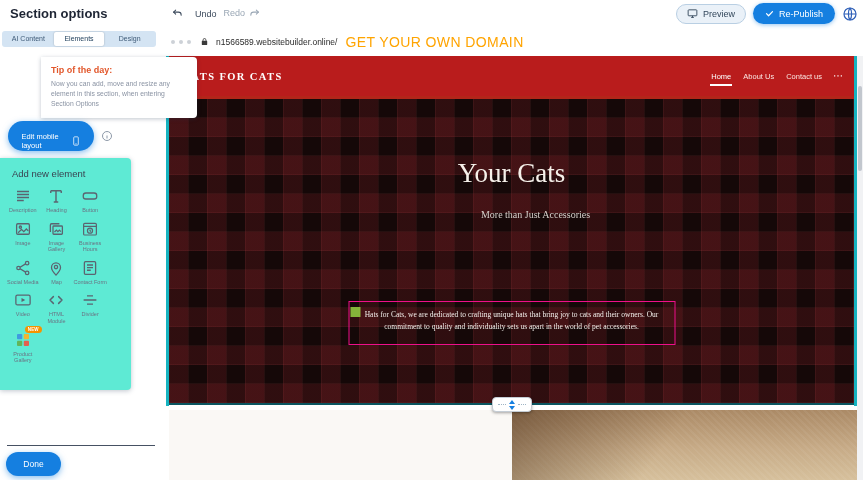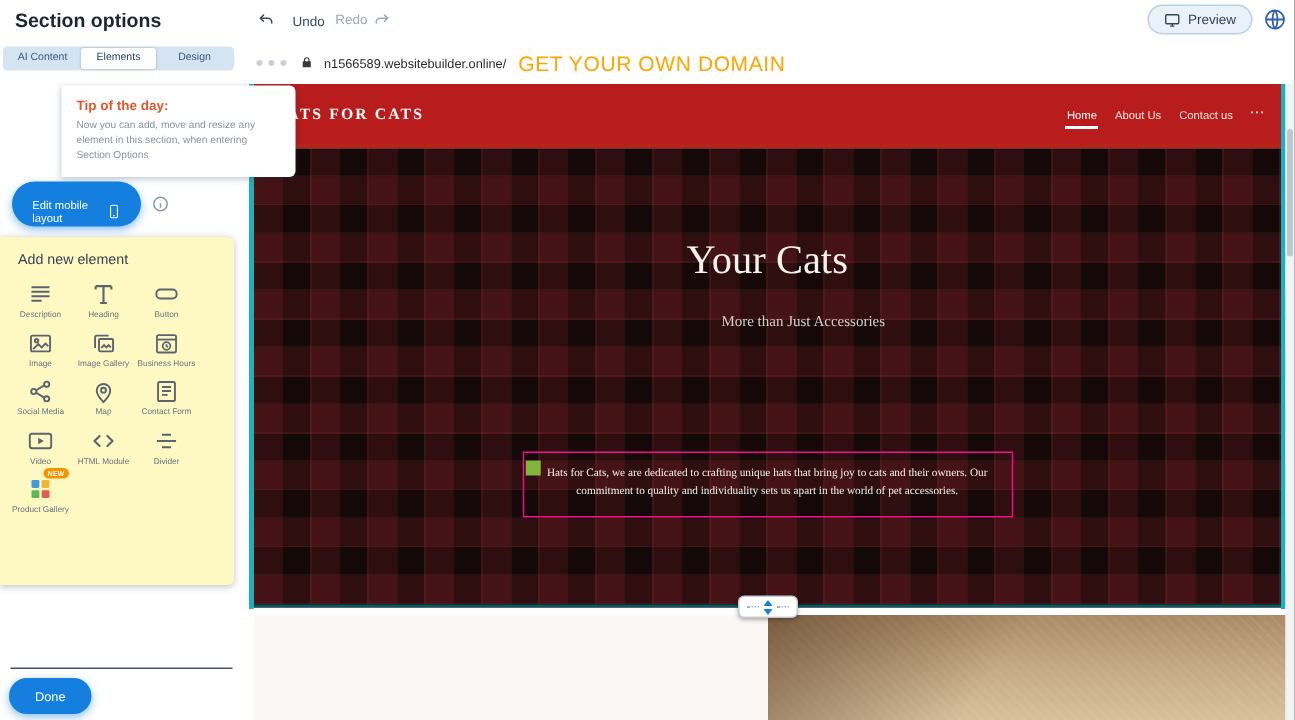--- a/index.html
+++ b/index.html
@@ -36,21 +36,21 @@
   .tip-body { font-size:6.8px; color:#8a93a3; line-height:1.45; }
 
   .mobile-row { position:absolute; left:8px; top:93px; display:flex; align-items:center; gap:7px; }
   .btn-mobile { width:86px; height:30px; border-radius:15px; background:#157fe0; color:#fff; font-size:7.5px;
                 display:flex; align-items:flex-end; justify-content:center; gap:7px;
                 box-shadow:0 2px 6px rgba(21,127,224,.5); cursor:pointer; }
   .btn-mobile .label { width:42px; line-height:1.3; }
   .btn-mobile .icon { width:10px; height:15px; }
   .info-icon { width:12px; height:12px; color:#8d99a8; cursor:pointer; }
 
-  .elements-card { position:absolute; left:0; top:130px; width:156px; height:232px; background:#fef9c3;
+  .elements-card { position:absolute; left:0; top:130px; width:131px; height:232px; background:#5eead4;
                    box-shadow:0 1px 5px rgba(30,50,80,.28); border-radius:0 4px 4px 0; padding:8px 24px 6px 6px; }
   .elements-title { font-size:9.5px; color:#3a4351; margin:2px 0 8px 6px; }
   .el-grid { display:grid; grid-template-columns:repeat(3,1fr); row-gap:6px; }
   .el-item { display:flex; flex-direction:column; align-items:flex-start; align-items:center; gap:2px; cursor:pointer; }
   .el-icon { position:relative; width:18px; height:18px; color:#5b6470; }
   .el-icon svg { width:18px; height:18px; }
   .el-label { font-size:5.5px; color:#6a7383; text-align:center; line-height:1.2; max-width:42px; }
   .badge-new { position:absolute; top:-5px; right:-10px; background:#f59300; color:#fff; font-size:4.5px;
                font-weight:bold; padding:1px 3px; border-radius:5px; letter-spacing:.2px; }
 
@@ -146,20 +146,28 @@
   <div class="topbar-right">
     <div class="btn-preview">
       <span class="icon">
         <svg viewBox="0 0 24 24" fill="none" stroke="currentColor" stroke-width="2">
             <rect x="2.5" y="4" width="19" height="13" rx="1.5"></rect>
             <path d="M9 20.5h6M12 17v3.5"></path>
           </svg>
       </span>
       <span>Preview</span>
     </div>
+    <div class="btn-republish">
+      <span class="icon">
+        <svg viewBox="0 0 24 24" fill="none" stroke="currentColor" stroke-width="3.2" stroke-linecap="round" stroke-linejoin="round">
+            <path d="M4 12.5l5.5 5.5L20 7"></path>
+          </svg>
+      </span>
+      <span>Re-Publish</span>
+    </div>
     <span class="globe">
       <svg viewBox="0 0 24 24" fill="none" stroke="currentColor" stroke-width="1.8">
           <circle cx="12" cy="12" r="9"></circle>
           <path d="M3 12h18M12 3c3.2 3.6 3.2 14.4 0 18M12 3c-3.2 3.6-3.2 14.4 0 18"></path>
         </svg>
     </span>
   </div>
 </header>
 
 <aside class="sidebar">

